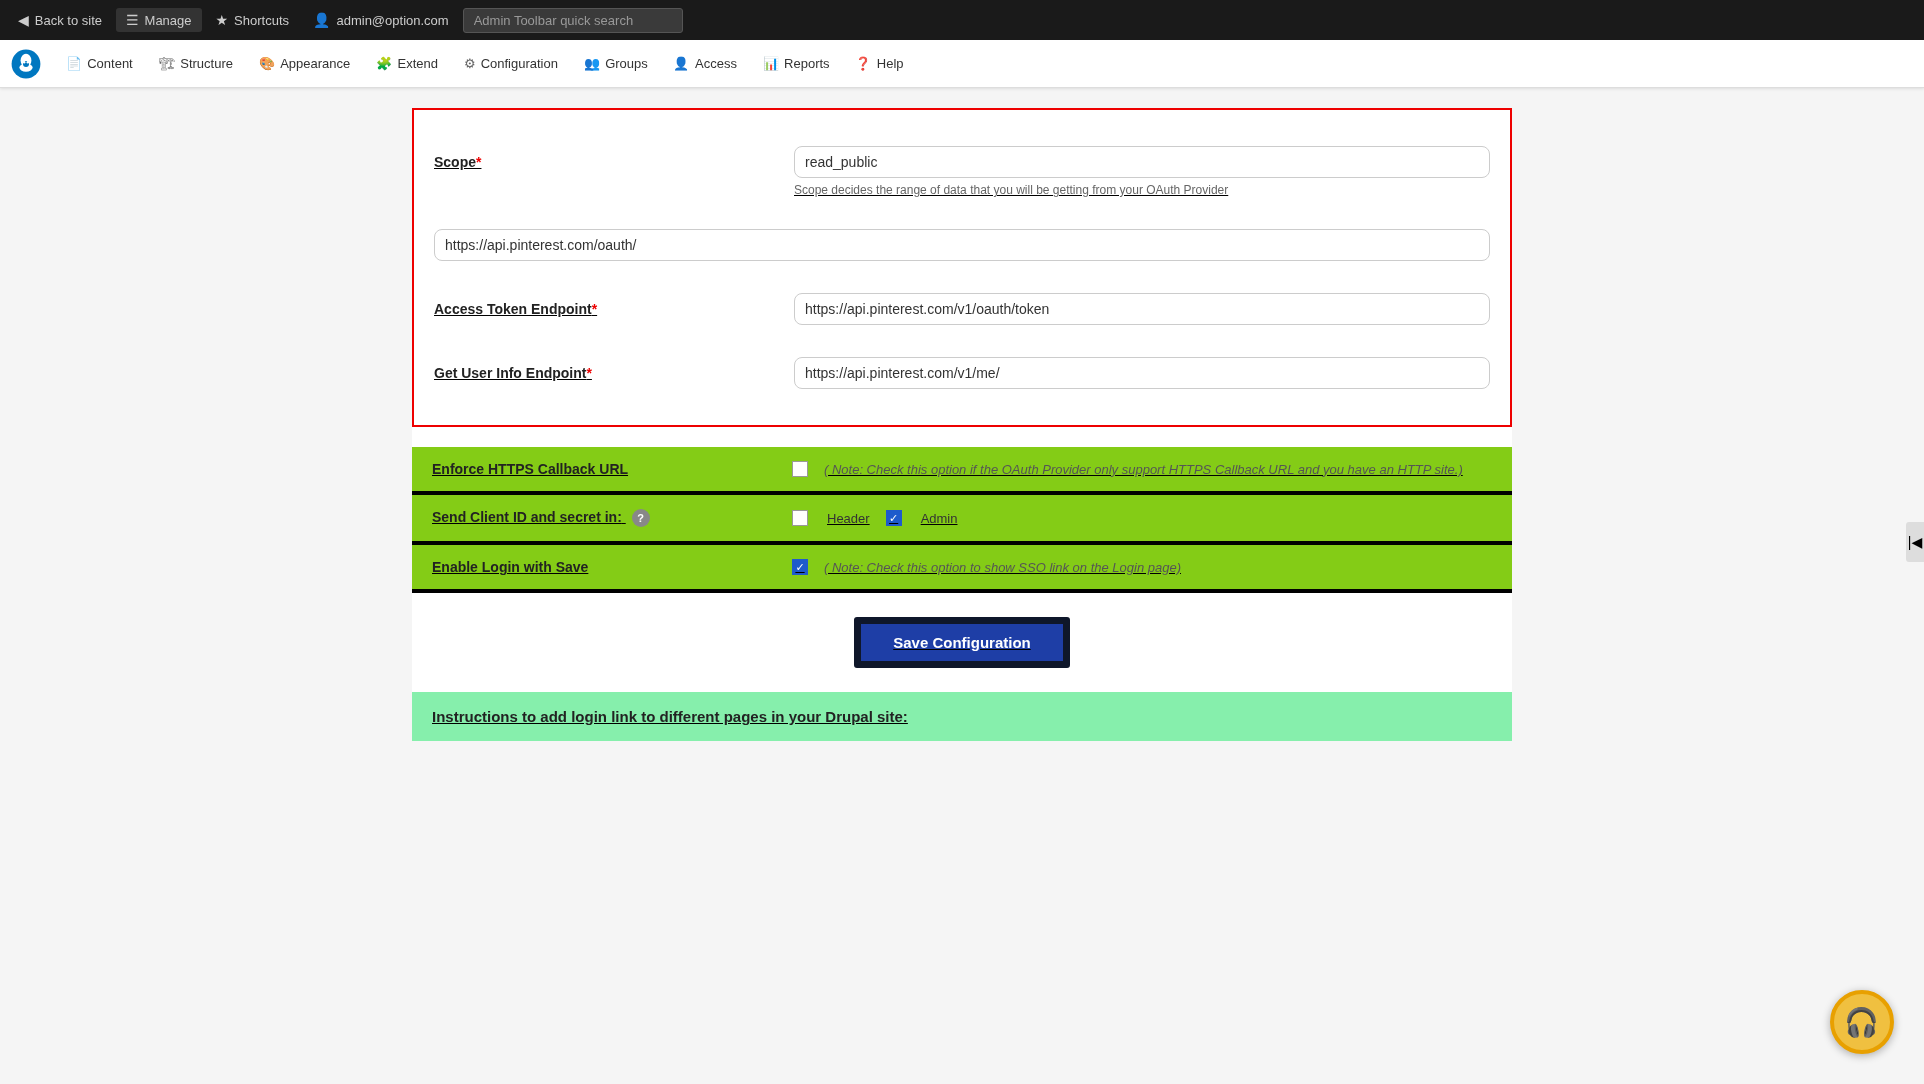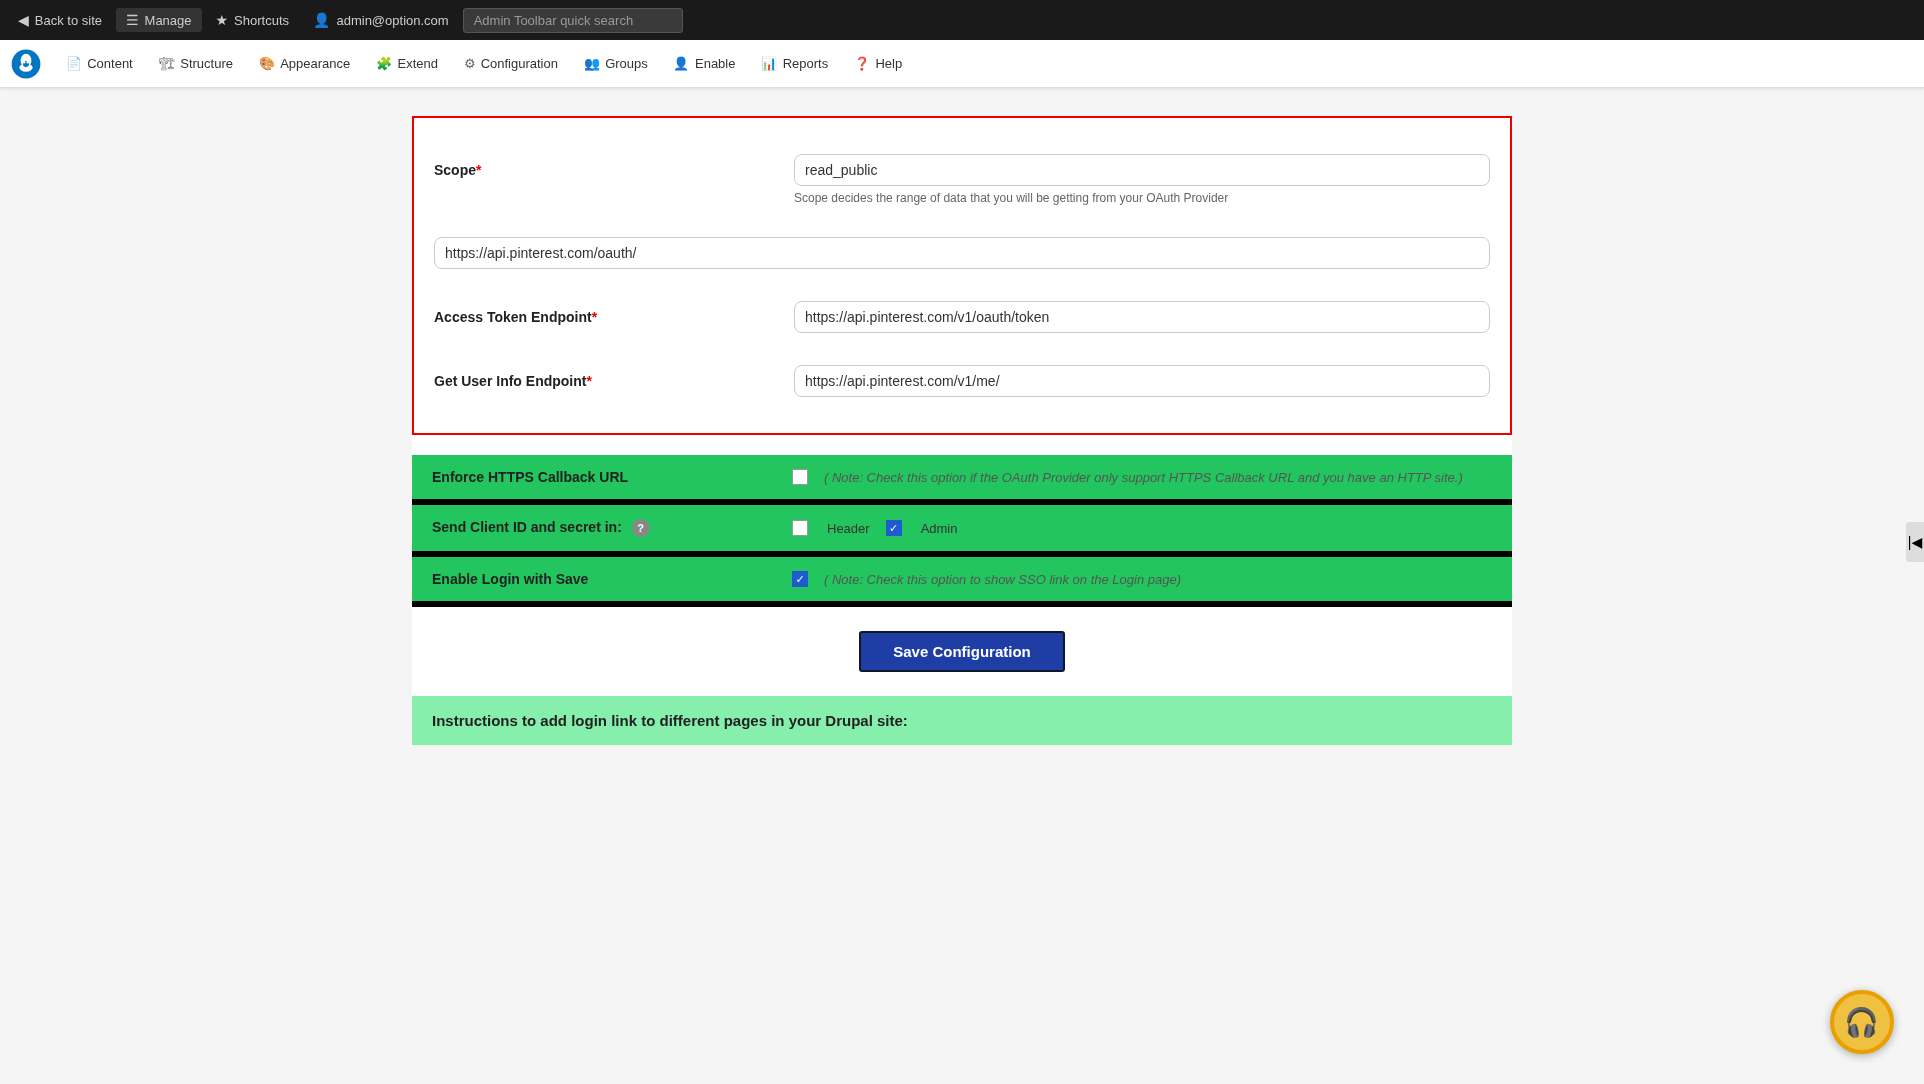--- a/index.html
+++ b/index.html
@@ -106,22 +106,23 @@
     .main-content {
       margin-top: 88px;
       padding: 20px 60px;
       background: #f5f5f5;
       min-height: calc(100vh - 88px);
     }
 
     
     .form-container {
       max-width: 1100px;
-      margin: 8px auto;
-      background: #fff;
+      margin: 0 auto;
+      background: #fff;
+      text-decoration: underline;
     }
 
     
     .red-bordered-section {
       border: 2px solid #e00;
       padding: 20px;
       margin-bottom: 20px;
       background: #fff;
     }
 
@@ -163,22 +164,22 @@
       margin-top: 5px;
       font-size: 12px;
       color: #666;
     }
 
     
     .plain-form-row {
       display: flex;
       align-items: center;
       padding: 14px 20px;
-      border-bottom: 6px solid #000000;
-      background: #22c55e;
+      border-bottom: 4px solid #000000;
+      background: #84cc16;
     }
     .plain-form-label {
       width: 360px;
       min-width: 360px;
       font-weight: bold;
       font-size: 14px;
       color: #222;
     }
     .plain-form-controls {
       flex: 1;
@@ -242,21 +243,21 @@
     
     .save-button-row {
       display: flex;
       justify-content: center;
       padding: 24px 0;
       background: #fff;
     }
     .save-button {
       background: #1e3ea6;
       color: #fff;
-      border: 2px solid #0f172a;
+      border: 7px solid #0f172a;
       padding: 10px 32px;
       font-size: 15px;
       font-weight: bold;
       border-radius: 3px;
       cursor: pointer;
     }
 
     
     .instructions-section {
       background: #86efac;
@@ -345,21 +346,21 @@
   <div class="nav-item">
     <span class="nav-icon">⚙</span>
     <span>Configuration</span>
   </div>
   <div class="nav-item">
     <span class="nav-icon">👥</span>
     <span>Groups</span>
   </div>
   <div class="nav-item">
     <span class="nav-icon">👤</span>
-    <span>Enable</span>
+    <span>Access</span>
   </div>
   <div class="nav-item">
     <span class="nav-icon">📊</span>
     <span>Reports</span>
   </div>
   <div class="nav-item">
     <span class="nav-icon">❓</span>
     <span>Help</span>
   </div>
 </div>

